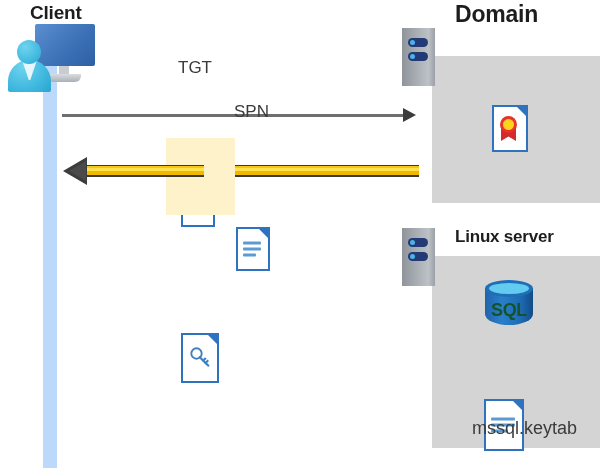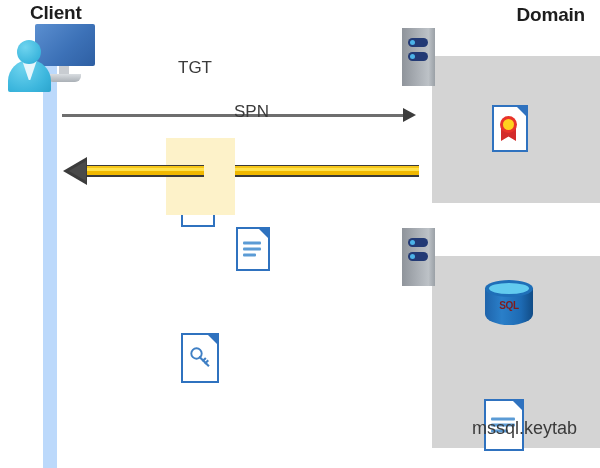--- a/index.html
+++ b/index.html
@@ -24,24 +24,23 @@
     font-weight: bold;
     color: #1d1d1d;
     letter-spacing: -0.2px;
   }
   #client-title {
     left: 30px; top: 2px;
     font-size: 19px;
   }
   #dc-title {
     left: 455px; top: 4px;
-    font-size: 19px;
+    font-size: 23px;
     line-height: 21px;
     width: 130px;
-    text-align: right;
   }
   #linux-title {
     left: 455px; top: 226px;
     font-size: 17px;
     line-height: 21px;
     width: 140px;
   }
 
   
   .panel {
@@ -269,22 +268,22 @@
     left: 4px; top: 3px;
     width: 40px; height: 11px;
     border-radius: 50%;
     background: #62cbef;
   }
   .sql-text {
     position: absolute;
     left: 0; top: 20px;
     width: 48px;
     text-align: center;
-    color: #7f1d1d;
-    font-size: 10px;
+    color: #14532d;
+    font-size: 18px;
     font-weight: bold;
     letter-spacing: -0.4px;
   }
 
   
   #keytab-caption {
     left: 432px; top: 418px;
     width: 185px;
     text-align: center;
     font-size: 18px;
@@ -329,20 +328,21 @@
   </div>
 
   <div class="abs panel" id="linux-panel"></div>
 
   <div class="abs server-icon" id="linux-server">
     <div class="server-body"></div>
     <div class="server-led led-1"></div>
     <div class="server-led led-2"></div>
   </div>
 
+  <div class="abs title" id="linux-title">Linux server</div>
 
   <div class="abs" id="sql-icon">
     <div class="sql-body"></div>
     <div class="sql-top"></div>
     <div class="sql-text">SQL</div>
   </div>
 
   <div class="abs doc" id="doc-keytab">
     <div class="doc-page"></div>
     <div class="doc-fold"></div>

